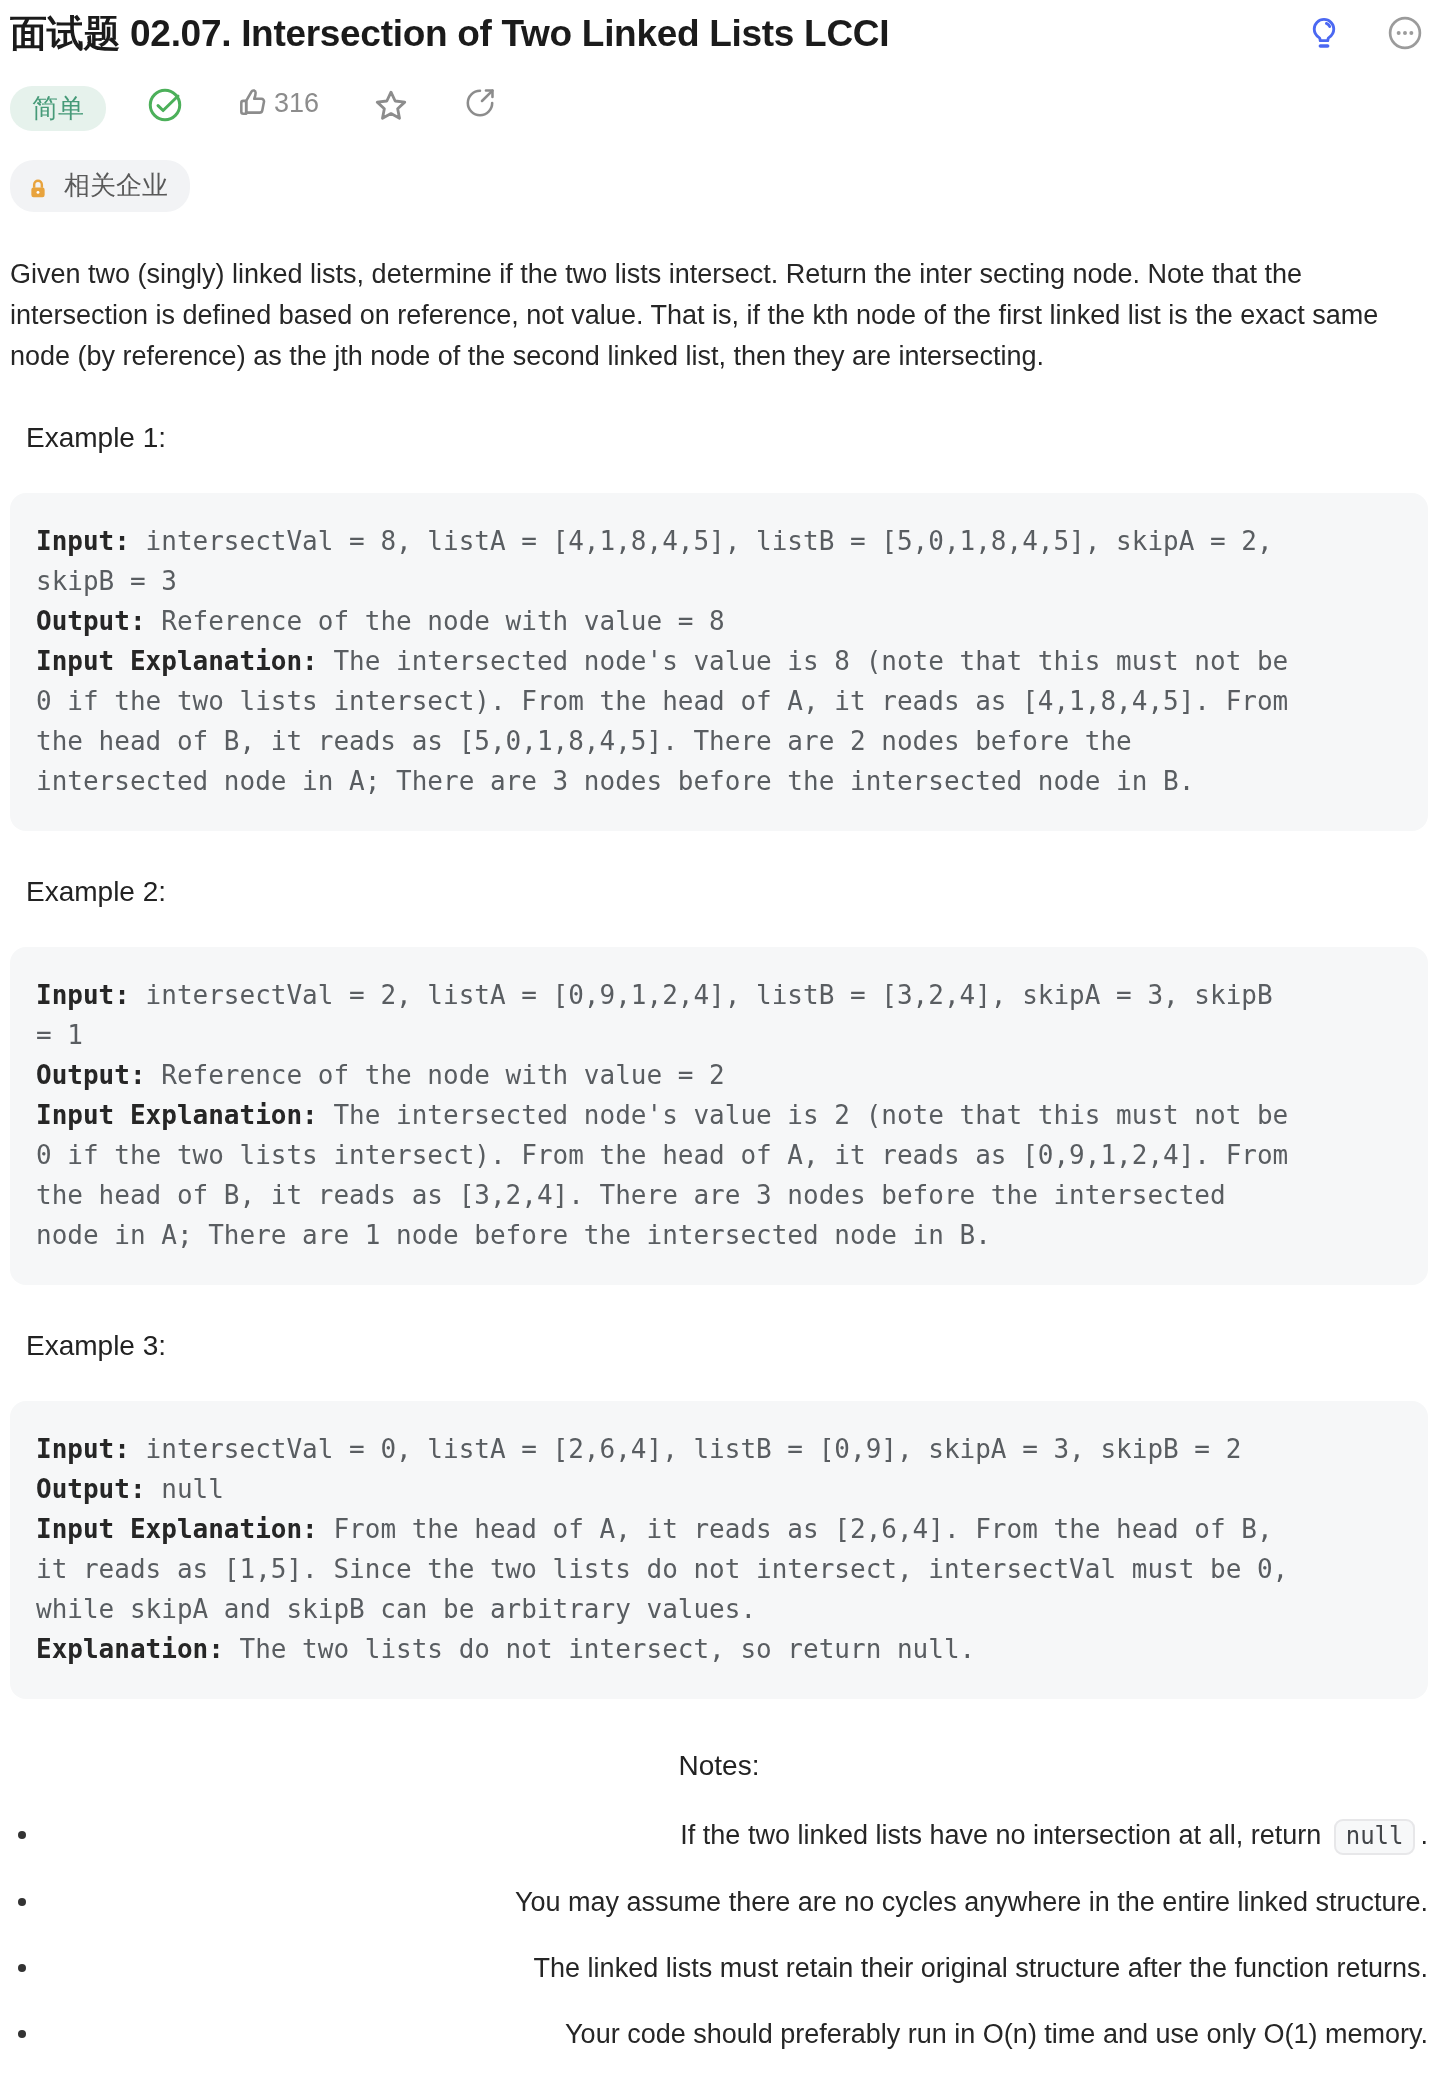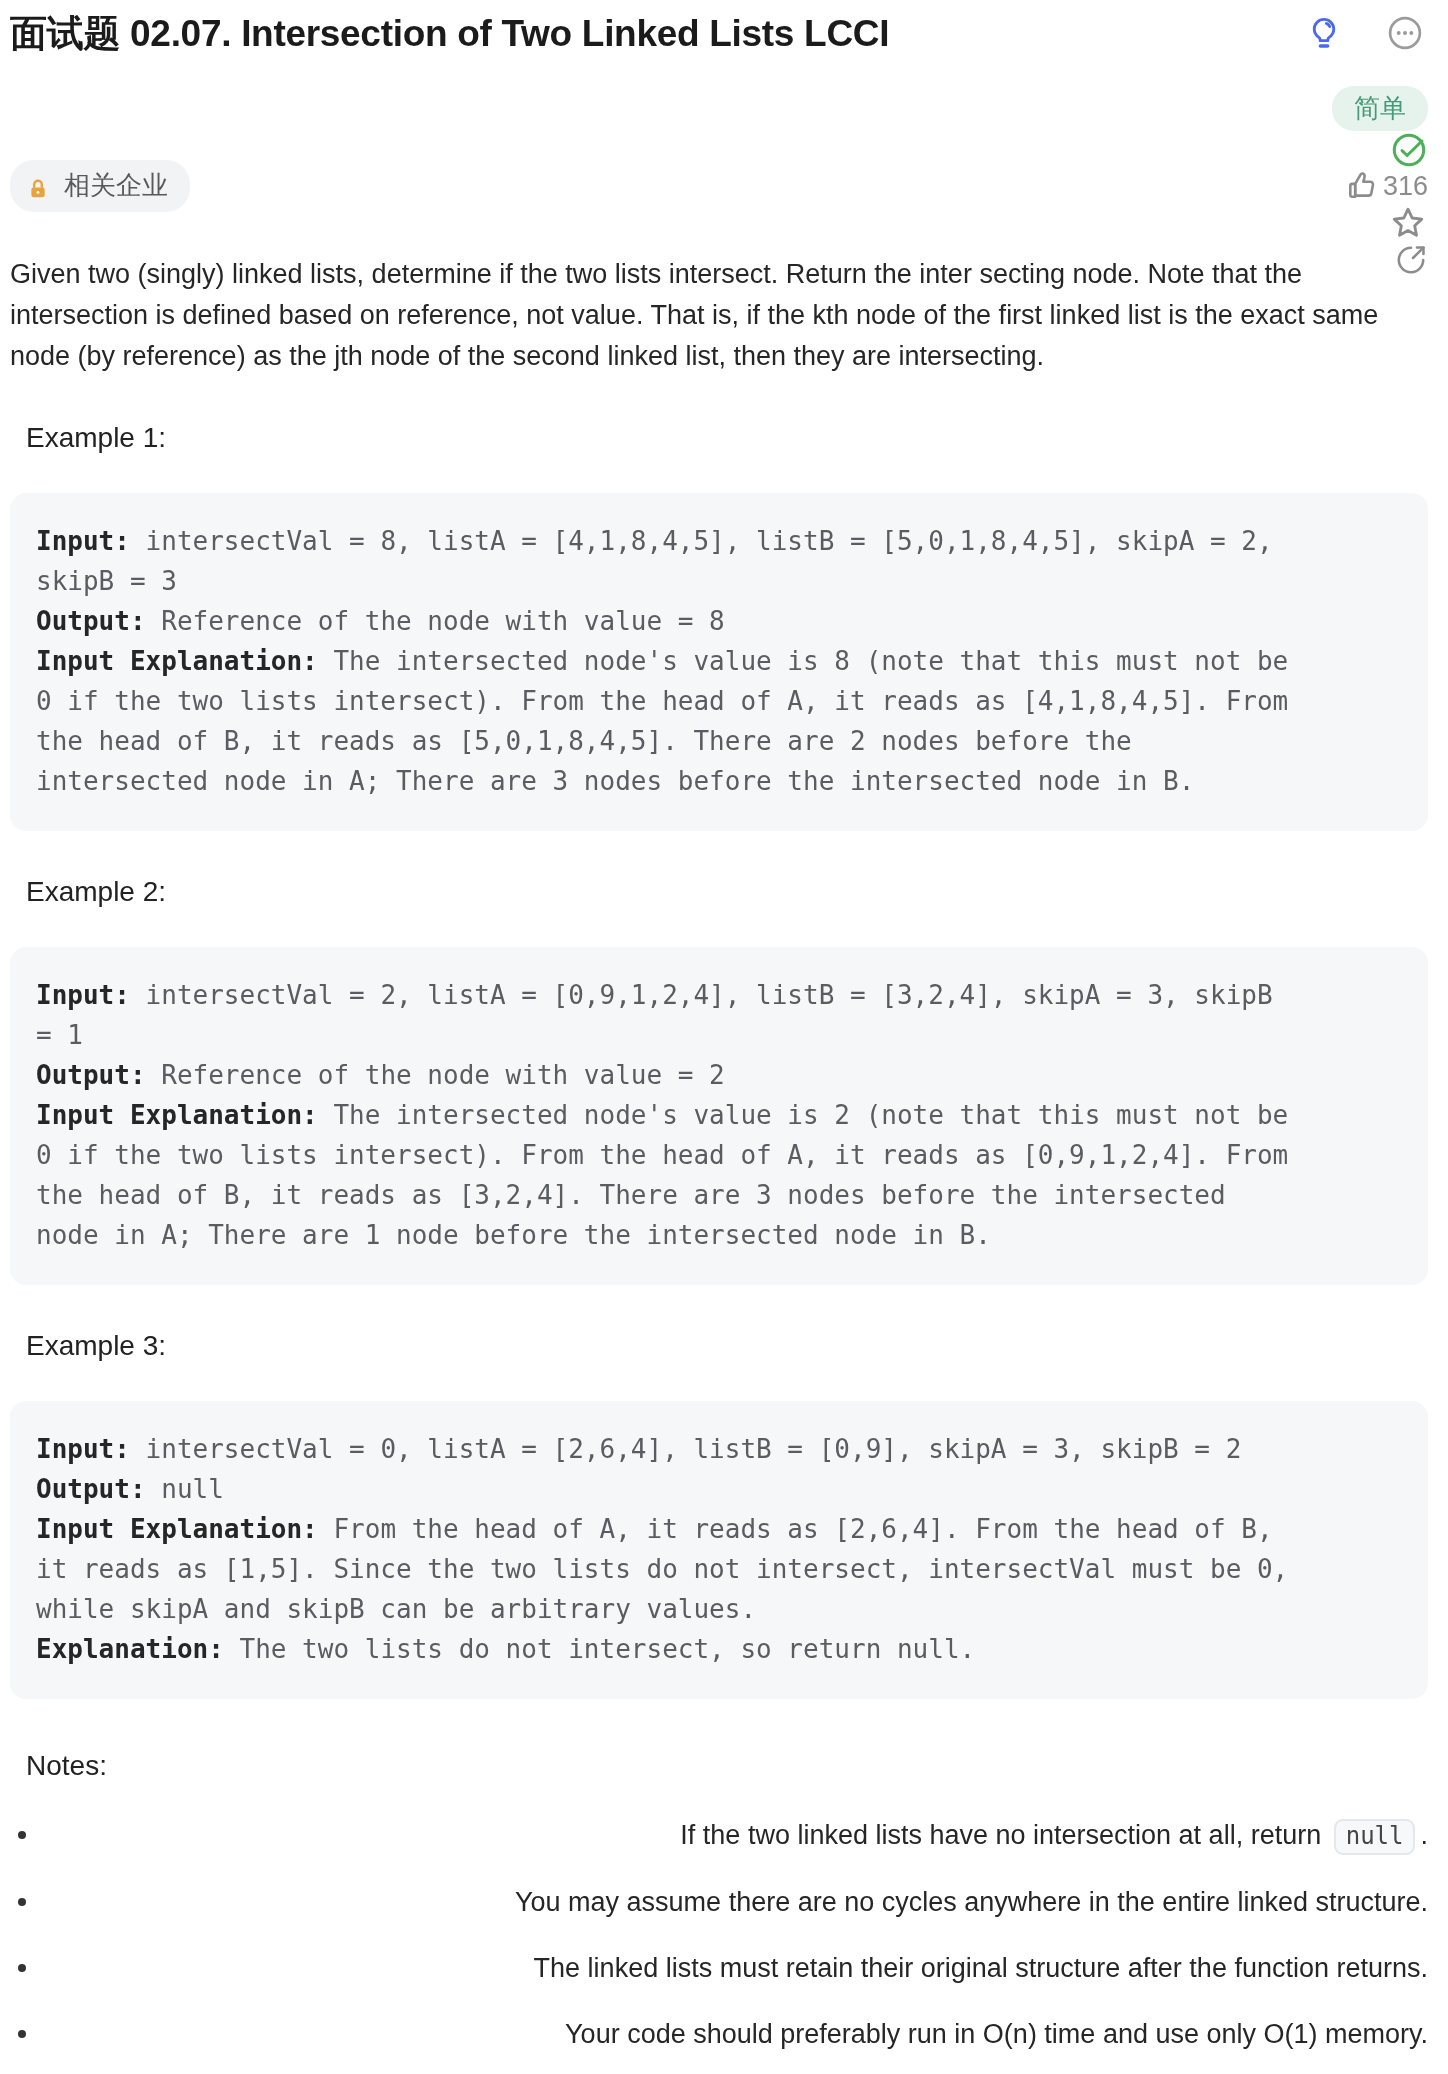--- a/index.html
+++ b/index.html
@@ -31,21 +31,21 @@
   
   .header-row{display:flex;justify-content:space-between;align-items:flex-start;}
   .page-title{
     margin:0;font-size:37px;line-height:48px;font-weight:700;
     color:var(--title-color);letter-spacing:-.3px;
   }
   .header-icons{display:flex;align-items:center;gap:44px;margin-top:4px;padding-right:4px;}
   .icon-btn{background:none;border:none;padding:0;cursor:pointer;display:inline-flex;align-items:center;}
 
   
-  .badge-row{display:flex;align-items:flex-end;margin-top:28px;height:44px;flex-direction:column;}
+  .badge-row{display:flex;align-items:flex-start;margin-top:28px;height:44px;}
   .difficulty-pill{
     background:var(--easy-bg);color:var(--easy-text);
     font-size:26px;line-height:1;padding:9px 22px 10px;border-radius:22px;
     border:none;cursor:pointer;font-family:inherit;
   }
   .badge-row .spacer-lg{width:40px;}
   .badge-row .spacer{width:52px;}
   .like-group{display:flex;align-items:center;gap:4px;background:none;border:none;padding:0;cursor:pointer;}
   .like-count{font-size:27px;color:var(--icon-gray);font-family:inherit;}
 
@@ -75,21 +75,21 @@
     padding:28px 26px 30px;
     font-family:"DejaVu Sans Mono",monospace;
     font-size:26px;line-height:40px;
     color:var(--code-gray);
     white-space:pre-wrap;
     word-break:break-word;
   }
   .code-block strong{font-weight:700;color:var(--code-bold);}
 
   
-  .notes-heading{margin-top:50px;}
+  .notes-heading{margin-top:50px;text-align:center;}
   .notes-list{list-style:none;margin:32px 0 0;padding:0;}
   .note-item{
     position:relative;padding-left:36px;
     font-size:27px;line-height:40px;margin-bottom:26px;color:var(--body-color);text-align:right;
   }
   .note-item::before{
     content:"";position:absolute;left:8px;top:16px;
     width:8px;height:8px;border-radius:50%;background:#333;
   }
   .inline-code{

